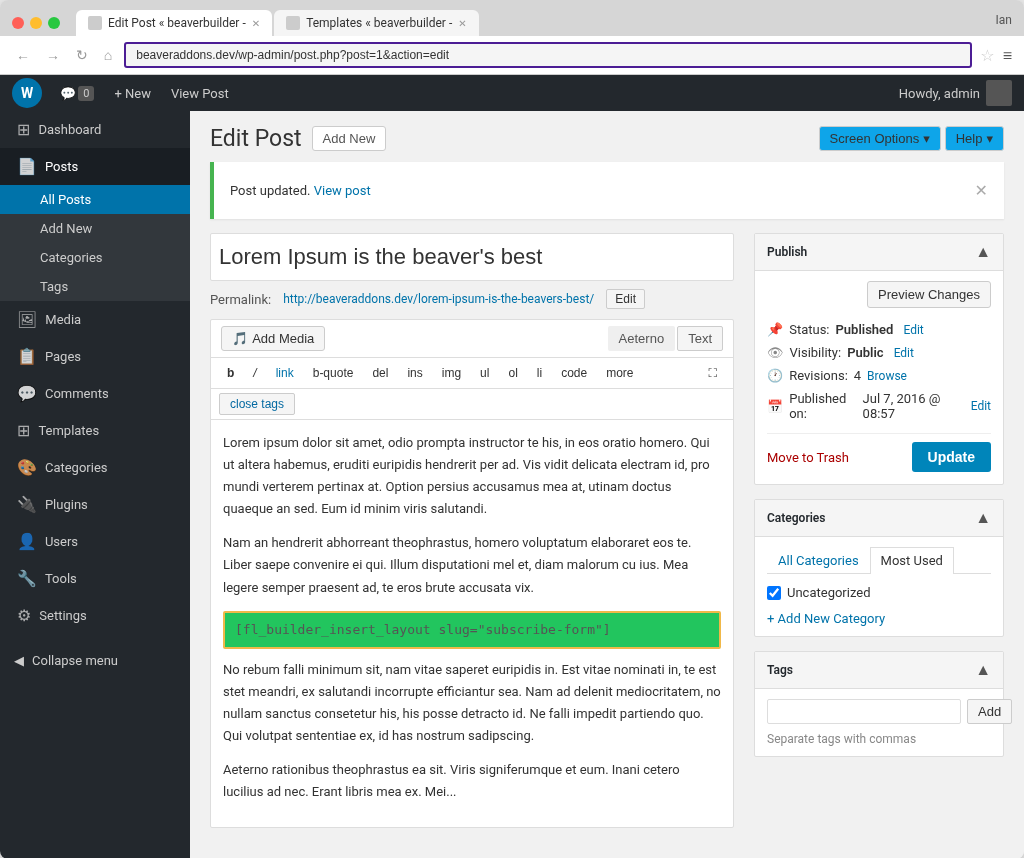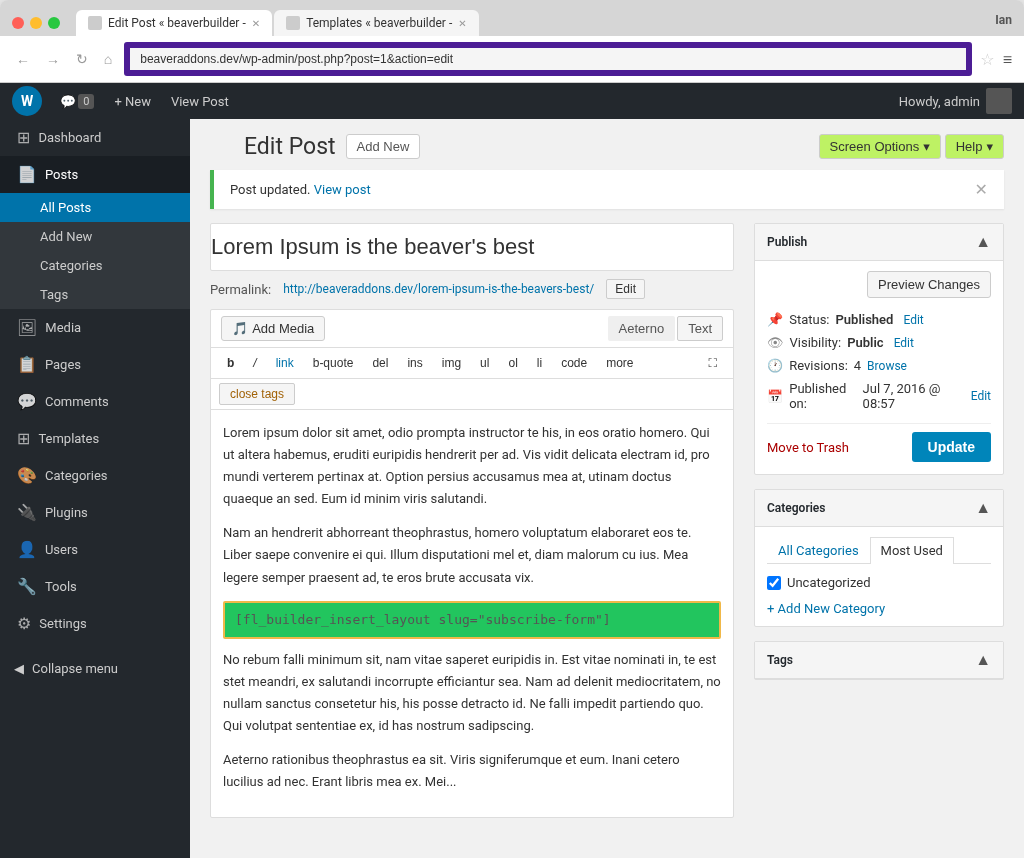--- a/index.html
+++ b/index.html
@@ -11,26 +11,26 @@
     .browser-dots { display: flex; gap: 6px; margin-right: 8px; }
     .browser-dot { width: 12px; height: 12px; border-radius: 50%; }
     .dot-red { background: #ff5f57; }
     .dot-yellow { background: #ffbd2e; }
     .dot-green { background: #28c840; }
     .browser-tabs { display: flex; gap: 2px; flex: 1; align-items: flex-end; }
     .browser-tab { background: #f5f5f5; border-radius: 6px 6px 0 0; padding: 6px 12px; font-size: 12px; color: #333; display: flex; align-items: center; gap: 6px; min-width: 180px; max-width: 220px; }
     .browser-tab.active { background: #fff; }
     .browser-tab-close { color: #999; font-size: 10px; margin-left: auto; cursor: pointer; }
     .browser-tab-icon { width: 14px; height: 14px; background: #ccc; border-radius: 2px; flex-shrink: 0; }
-    .browser-user { margin-left: auto; font-size: 12px; color: #555; padding-bottom: 6px; font-weight: bold; }
+    .browser-user { margin-left: auto; font-size: 12px; color: #555; padding-bottom: 6px; }
 
     .browser-addressbar { background: #fff; padding: 6px 12px; display: flex; align-items: center; gap: 8px; border-bottom: 1px solid #ccc; }
     .nav-btn { background: none; border: none; color: #999; font-size: 14px; cursor: pointer; padding: 2px 4px; }
     .nav-btn:disabled { color: #ccc; }
-    .address-box { flex: 1; background: #f5f5f5; border: 6px solid #4c1d95; border-radius: 3px; padding: 4px 10px; font-size: 12px; color: #333; }
+    .address-box { flex: 1; background: #f5f5f5; border: 2px solid #4c1d95; border-radius: 3px; padding: 4px 10px; font-size: 12px; color: #333; }
     .star-icon { color: #ccc; font-size: 16px; }
     .menu-icon { color: #555; font-size: 16px; }
 
     
     .wp-admin-bar { background: #23282d; height: 36px; display: flex; align-items: center; padding: 0 12px; color: #ccc; font-size: 13px; gap: 0; }
     .wp-logo { background: #0073aa; width: 30px; height: 30px; border-radius: 50%; display: flex; align-items: center; justify-content: center; color: white; font-weight: bold; margin-right: 8px; font-size: 14px; }
     .admin-bar-item { padding: 0 10px; height: 36px; display: flex; align-items: center; color: #ccc; font-size: 13px; cursor: pointer; }
     .admin-bar-item.site-name { display: flex; align-items: center; gap: 4px; }
     .comments-bubble { background: #555; border-radius: 3px; padding: 1px 5px; font-size: 11px; color: #ccc; margin-left: 2px; }
     .howdy { margin-left: auto; display: flex; align-items: center; gap: 6px; color: #ccc; }
@@ -47,58 +47,58 @@
     .sidebar-icon { font-size: 16px; opacity: 0.8; }
     .sidebar-sub { background: #32373c; }
     .sidebar-sub-item { display: block; padding: 7px 10px 7px 40px; color: #ccc; cursor: pointer; font-size: 13px; }
     .sidebar-sub-item.active { color: #fff; background: #0073aa; }
     .collapse-menu { display: flex; align-items: center; gap: 8px; padding: 9px 10px 9px 14px; color: #ccc; cursor: pointer; font-size: 13px; margin-top: 10px; }
 
     
     .main-content { flex: 1; overflow-y: auto; padding: 0; background: #f1f1f1; }
 
     
-    .page-header { display: flex; align-items: center; justify-content: space-between; padding: 14px 20px 10px; margin-left: 34px; }
+    .page-header { display: flex; align-items: center; justify-content: space-between; padding: 14px 20px 10px; }
     .page-title-area { display: flex; align-items: center; gap: 10px; }
     .page-title { font-size: 23px; font-weight: 400; color: #333; }
     .add-new-btn { background: #fff; border: 1px solid #ccc; border-radius: 3px; padding: 4px 10px; font-size: 13px; color: #555; cursor: pointer; }
     .screen-options-area { display: flex; gap: 4px; }
-    .screen-options-btn { background: #bef264; border: 1px solid #ccc; border-radius: 3px; padding: 4px 10px; font-size: 13px; color: #333; cursor: pointer; display: flex; align-items: center; gap: 4px; text-align: right; }
-
-    
-    .notice { background: #fff; border-left: 4px solid #46b450; padding: 10px 16px; margin: 0 20px 14px; display: flex; align-items: center; justify-content: space-between; box-shadow: 0 1px 2px rgba(0,0,0,0.07); }
+    .screen-options-btn { background: #0ea5e9; border: 1px solid #ccc; border-radius: 3px; padding: 4px 10px; font-size: 13px; color: #333; cursor: pointer; display: flex; align-items: center; gap: 4px; text-align: right; }
+
+    
+    .notice { background: #fff; border-left: 4px solid #46b450; padding: 19px 16px; margin: 0 20px 14px; display: flex; align-items: center; justify-content: space-between; box-shadow: 0 1px 2px rgba(0,0,0,0.07); }
     .notice-text { color: #333; font-size: 13px; }
     .notice-link { color: #0073aa; text-decoration: none; }
     .notice-dismiss { background: none; border: none; color: #aaa; cursor: pointer; font-size: 16px; }
 
     
     .content-area { display: flex; gap: 20px; padding: 0 20px; }
 
     
     .editor-area { flex: 1; min-width: 0; }
-    .post-title-box { background: #fff; border: 1px solid #ddd; padding: 10px 0; font-size: 22px; color: #333; margin-bottom: 8px; width: 100%; border-radius: 2px; }
+    .post-title-box { background: #fff; border: 1px solid #ddd; padding: 10px 8px; font-size: 22px; color: #333; margin-bottom: 8px; width: 100%; border-radius: 2px; }
     .permalink-row { margin-bottom: 10px; font-size: 13px; color: #555; display: flex; align-items: center; gap: 12px; flex-wrap: wrap; }
     .permalink-link { color: #0073aa; text-decoration: none; font-size: 12px; }
     .permalink-edit-btn { border: 1px solid #ccc; background: #f5f5f5; border-radius: 2px; padding: 2px 8px; font-size: 12px; cursor: pointer; color: #333; }
 
     
     .editor-box { background: #fff; border: 1px solid #ddd; border-radius: 2px; }
     .editor-top-bar { display: flex; align-items: center; padding: 6px 10px; border-bottom: 1px solid #ddd; gap: 8px; }
     .add-media-btn { border: 1px solid #ccc; background: #f5f5f5; border-radius: 3px; padding: 4px 10px; font-size: 13px; cursor: pointer; display: flex; align-items: center; gap: 4px; color: #333; }
     .editor-mode-tabs { margin-left: auto; display: flex; gap: 2px; }
     .editor-mode-tab { padding: 4px 10px; font-size: 13px; cursor: pointer; color: #555; border: 1px solid transparent; border-radius: 2px; }
     .editor-mode-tab.active { border-color: #ccc; background: #f5f5f5; }
 
     .toolbar-row { display: flex; align-items: center; gap: 3px; padding: 4px 8px; border-bottom: 1px solid #ddd; flex-wrap: wrap; }
     .tb-btn { border: 1px solid transparent; background: none; padding: 3px 7px; font-size: 12px; cursor: pointer; color: #333; border-radius: 2px; }
     .tb-btn.link-btn { color: #0073aa; }
     .toolbar-expand { margin-left: auto; }
 
     .close-tags-row { padding: 4px 8px; border-bottom: 1px solid #ddd; }
-    .close-tags-btn { border: 1px solid #ccc; background: #f5f5f5; padding: 3px 10px; font-size: 12px; cursor: pointer; border-radius: 2px; color: #a16207; }
+    .close-tags-btn { border: 1px solid #ccc; background: #f5f5f5; padding: 3px 10px; font-size: 12px; cursor: pointer; border-radius: 2px; color: #0369a1; }
 
     .editor-content { padding: 12px; font-size: 13px; line-height: 1.7; color: #333; min-height: 200px; }
     .editor-content p { margin-bottom: 12px; }
     .highlight-shortcode { border: 2px solid #f0b849; background: #22c55e; padding: 6px 10px; border-radius: 2px; margin: 10px 0; font-family: monospace; font-size: 13px; color: #555; display: block; }
 
     
     .sidebar-panels { width: 250px; flex-shrink: 0; }
     .panel { background: #fff; border: 1px solid #ddd; margin-bottom: 14px; border-radius: 2px; }
     .panel-header { padding: 9px 12px; border-bottom: 1px solid #ddd; display: flex; align-items: center; justify-content: space-between; background: #f5f5f5; }
     .panel-title { font-size: 12px; font-weight: 600; color: #23282d; }
@@ -386,19 +386,26 @@
               </div>
               <a href="#" class="add-new-cat">+ Add New Category</a>
             </div>
           </div>
 
           <div class="panel">
             <div class="panel-header">
               <span class="panel-title">Tags</span>
               <button class="panel-toggle">▲</button>
             </div>
+            <div class="panel-body">
+              <div class="tags-input-row">
+                <input type="text" class="tags-input" style="">
+                <button class="add-tag-btn">Add</button>
+              </div>
+              <div class="tags-help">Separate tags with commas</div>
+            </div>
           </div>
 
         </div>
       </div>
     </div>
   </div>
 </div>
 
 </body></html>

